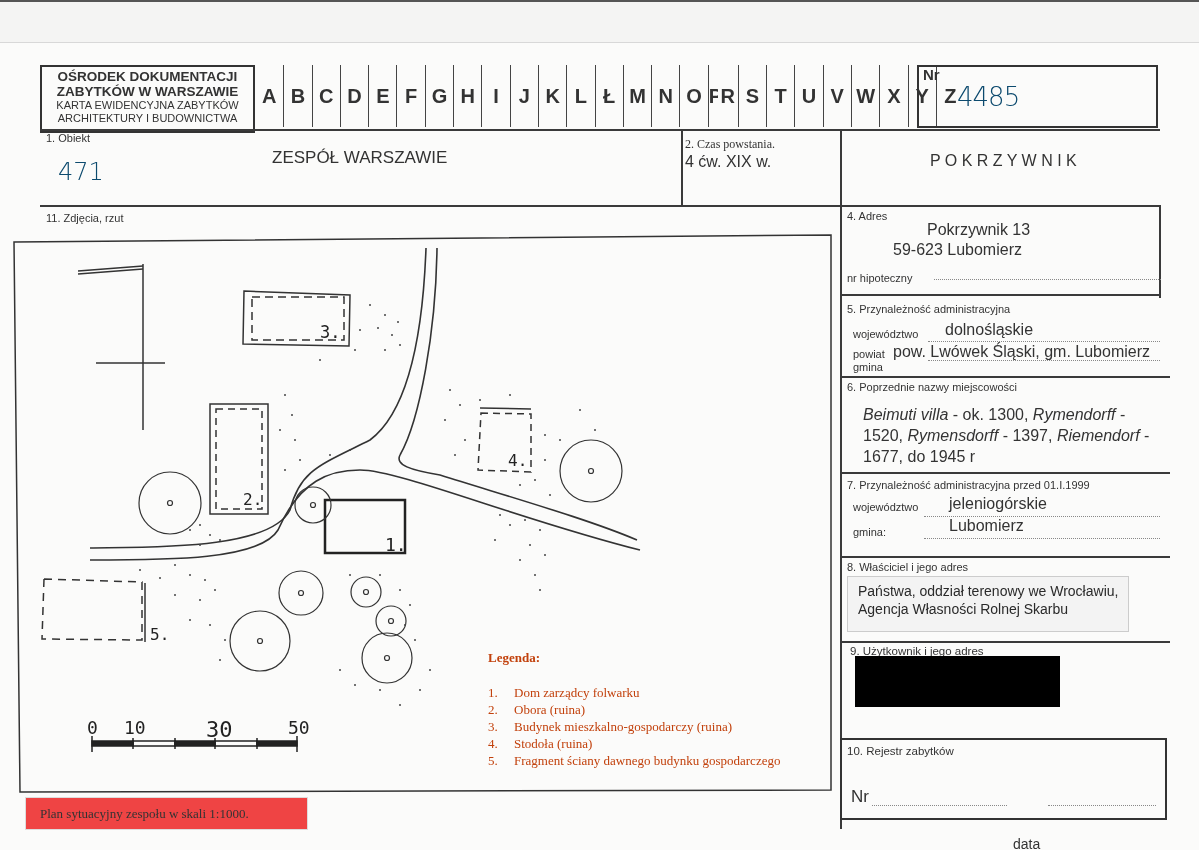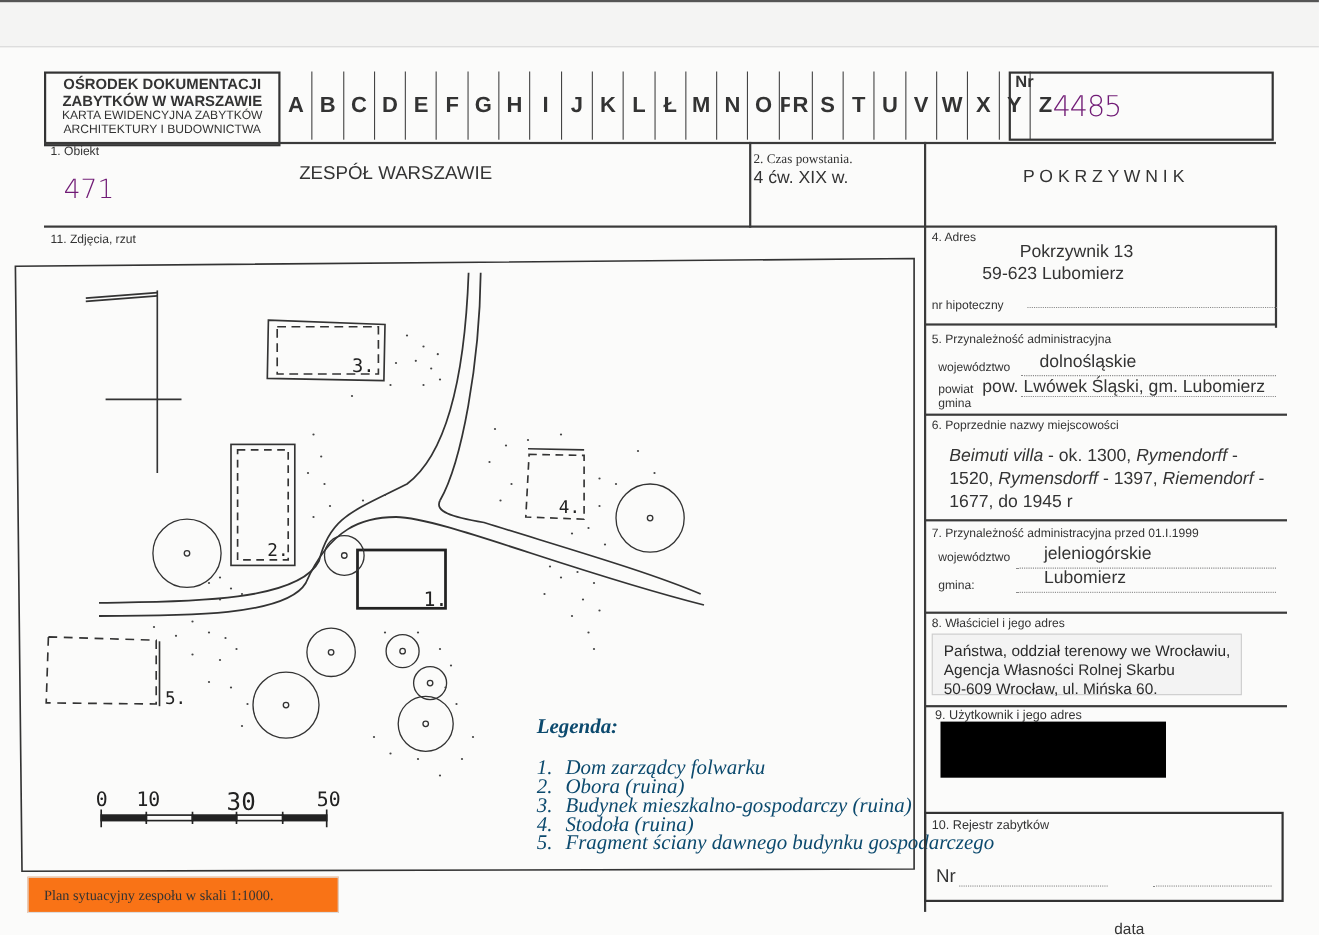--- a/index.html
+++ b/index.html
@@ -10,31 +10,31 @@
   }
   .topstrip { position:absolute; left:0; top:0; width:1199px; height:40px; background:#f4f4f3; border-top:2px solid #555; border-bottom:1px solid #d8d8d8; }
   .abs { position:absolute; }
   .hdr-box { left:40px; top:65px; width:215px; height:68px; border:2px solid #333; text-align:center; box-sizing:border-box; padding-top:2px; }
   .hdr-box .b { font-weight:bold; font-size:13.5px; line-height:15px; color:#333; }
   .hdr-box .s { font-size:11px; line-height:12.5px; color:#333;text-align:center; }
   .letters { left:255px; top:65px; height:62px; display:flex; }
   .letter { width:28.3px; height:62px; border-left:1.5px solid #444; box-sizing:border-box; display:flex; align-items:center; justify-content:center; font-weight:bold; font-size:20px; color:#333; }
   .nr-box { left:917px; top:65px; width:241px; height:63px; border:2px solid #333; box-sizing:border-box; }
   .nr-label { left:923px; top:66px; font-weight:bold; font-size:15px; color:#333; }
-  .handwritten { font-family:"DejaVu Sans", sans-serif; color:#701a75; font-weight:200; }
+  .handwritten { font-family:"DejaVu Sans", sans-serif; color:#0c4a6e; font-weight:200; }
   .hline { position:absolute; height:2px; background:#3a3a3a; }
   .vline { position:absolute; width:2px; background:#3a3a3a; }
   .lbl { font-size:11px; color:#333; }
   .serif { font-family:"Liberation Serif", serif; }
   .val { font-size:16px; color:#333; }
   .dotline { position:absolute; border-bottom:1px dotted #888; height:0; }
-  .legend { font-family:"Liberation Serif", serif; font-style:italic; font-size:19px; color:#0c4a6e; }
+  .legend { font-family:"Liberation Serif", serif; font-size:13px; color:#c2410c; }
   .legend .row { display:flex; line-height:17px; }
   .legend .num { width:26px; }
-  .caption { left:25px; top:797px; width:283px; height:33px; border:1px solid #ddd; background:#f97316; box-sizing:border-box; font-family:"Liberation Serif", serif; font-size:13px; padding:8px 0 0 14px; color:#333; }
+  .caption { left:25px; top:797px; width:283px; height:33px; border:1px solid #ddd; background:#ef4444; box-sizing:border-box; font-family:"Liberation Serif", serif; font-size:13px; padding:8px 0 0 14px; color:#333; }
   .owner-box { left:847px; top:576px; width:282px; height:56px; border:1px solid #ccc; background:#f3f3f3; box-sizing:border-box; padding:6px 0 0 10px; font-size:14px; line-height:17.5px; color:#2a2a2a; }
   .redact { left:855px; top:656px; width:205px; height:51px; background:#000; }
 </style>
 </head>
 <body>
 
 <div class="topstrip"></div>
 
 <div class="abs hdr-box">
   <div class="b">OŚRODEK DOKUMENTACJI</div>
@@ -310,21 +310,20 @@
 <div class="dotline" style="left:924px;top:516px;width:236px;"></div>
 <div class="abs lbl" style="left:853px;top:526px;">gmina:</div>
 <div class="abs val" style="left:949px;top:517px;text-align:center;">Lubomierz</div>
 <div class="dotline" style="left:924px;top:538px;width:236px;"></div>
 <div class="hline" style="left:840px;top:556px;width:330px;"></div>
 
 <div class="abs lbl" style="left:847px;top:561px;">8. Właściciel i jego adres</div>
 <div class="abs owner-box">
   <div>Państwa, oddział terenowy we Wrocławiu,</div>
   <div>Agencja Własności Rolnej Skarbu</div>
-  <div>50-609 Wrocław, ul. Mińska 60.</div>
 </div>
 <div class="hline" style="left:840px;top:641px;width:330px;"></div>
 
 <div class="abs lbl" style="left:850px;top:645px;font-size:11.5px;">9.   Użytkownik i jego adres</div>
 <div class="abs redact"></div>
 
 <div class="abs" style="left:840px;top:738px;width:327px;height:82px;border:2px solid #333;box-sizing:border-box;"></div>
 <div class="abs lbl" style="left:847px;top:745px;font-size:11.5px;">10. Rejestr zabytków</div>
 <div class="abs val" style="left:851px;top:787px;font-size:17px;">Nr</div>
 <div class="dotline" style="left:872px;top:805px;width:135px;"></div>

